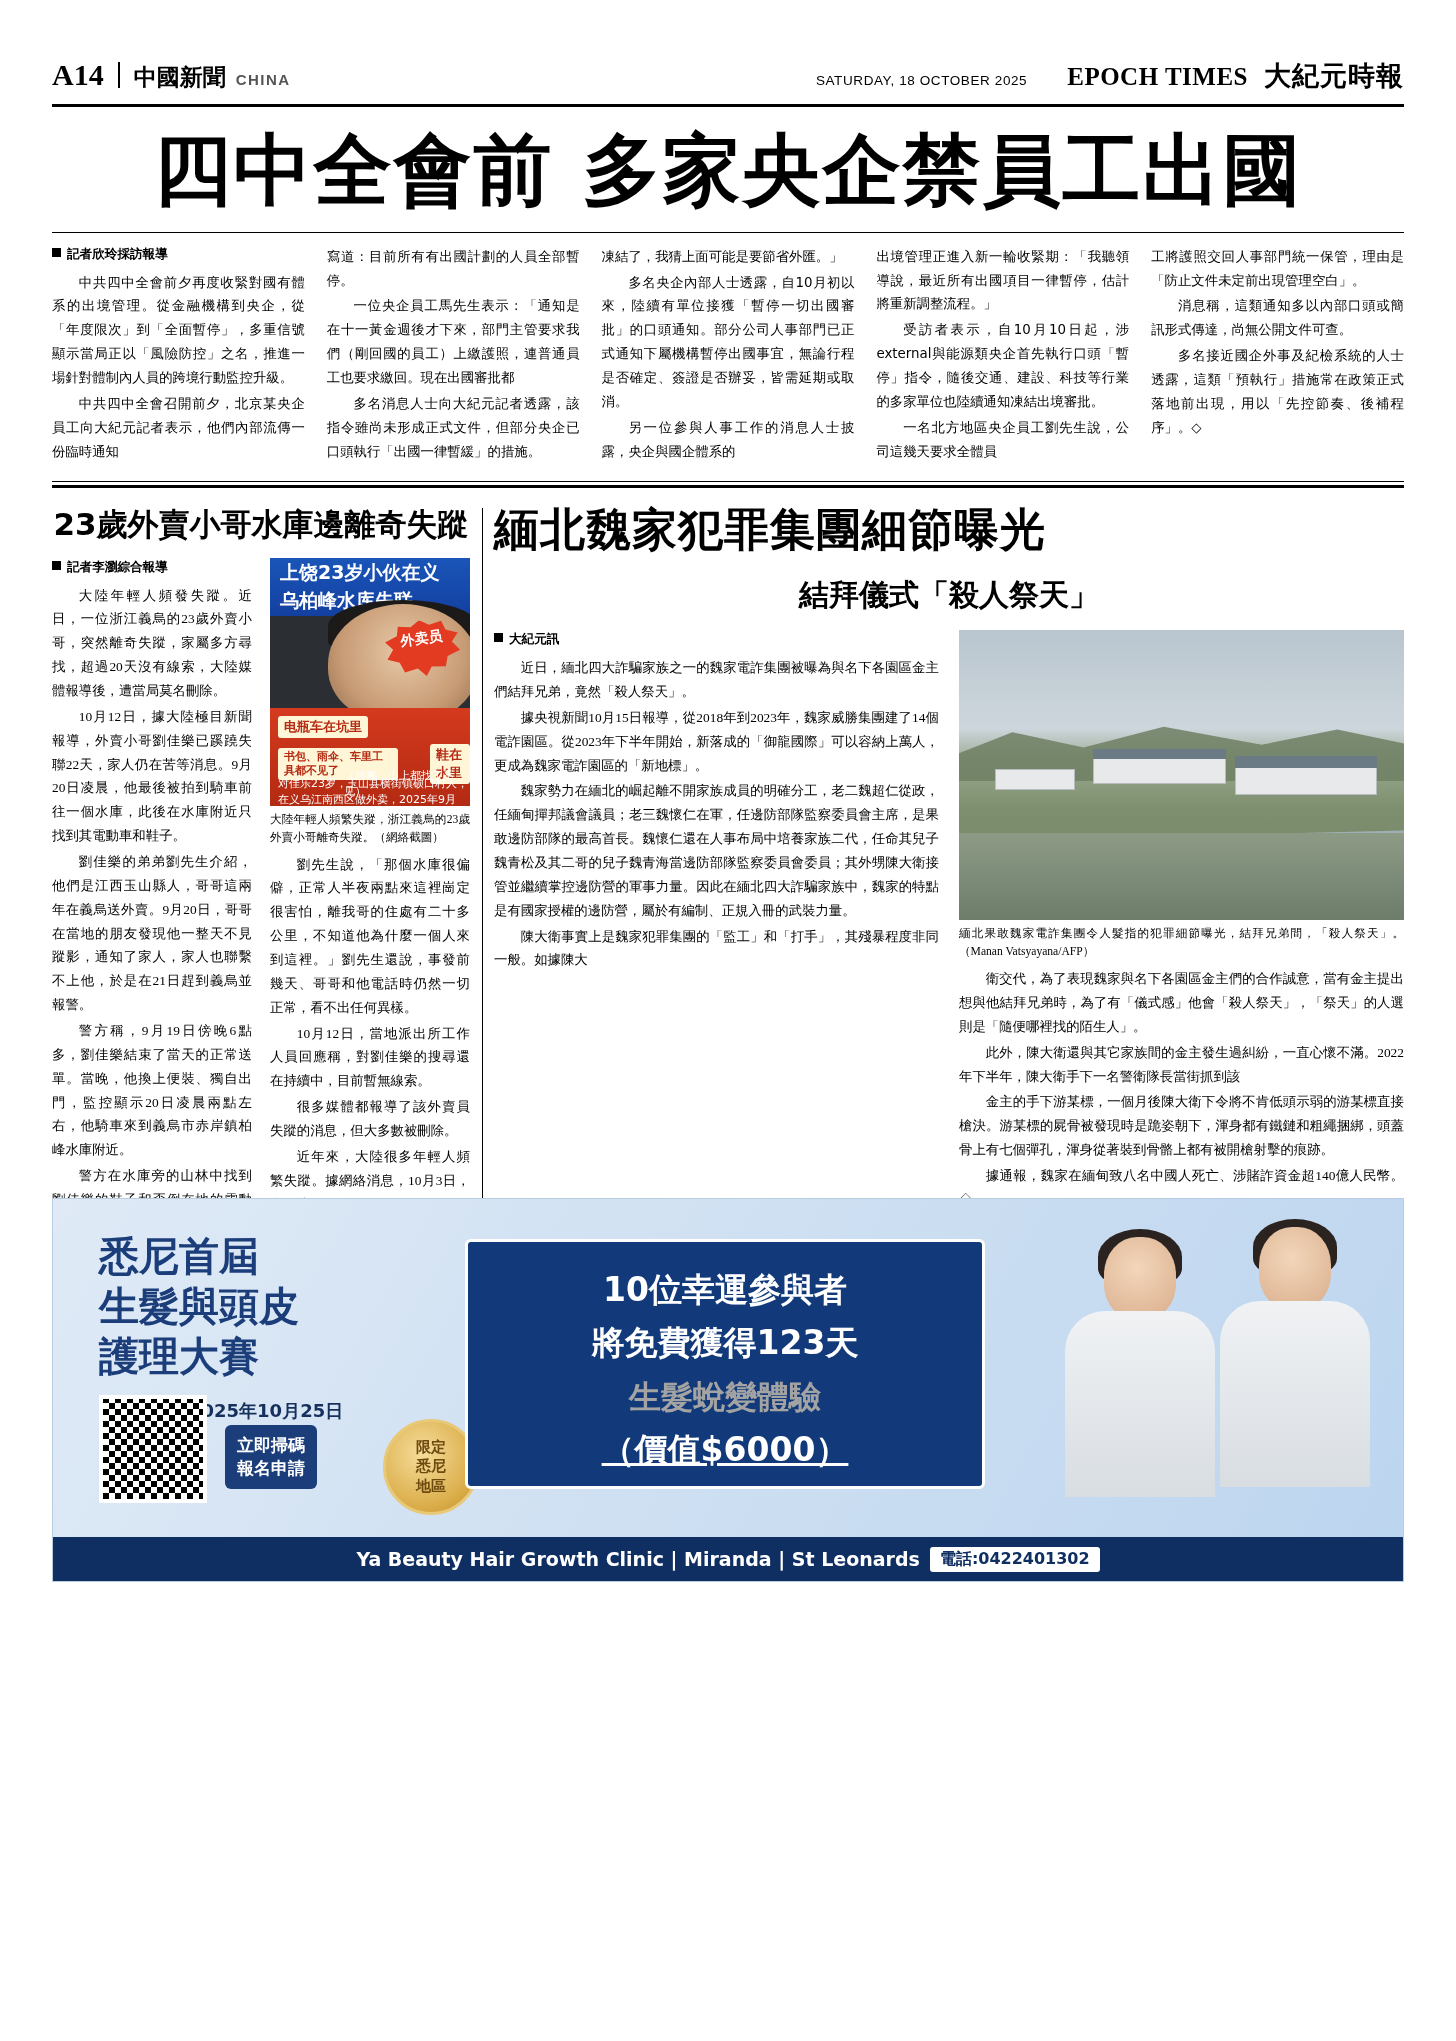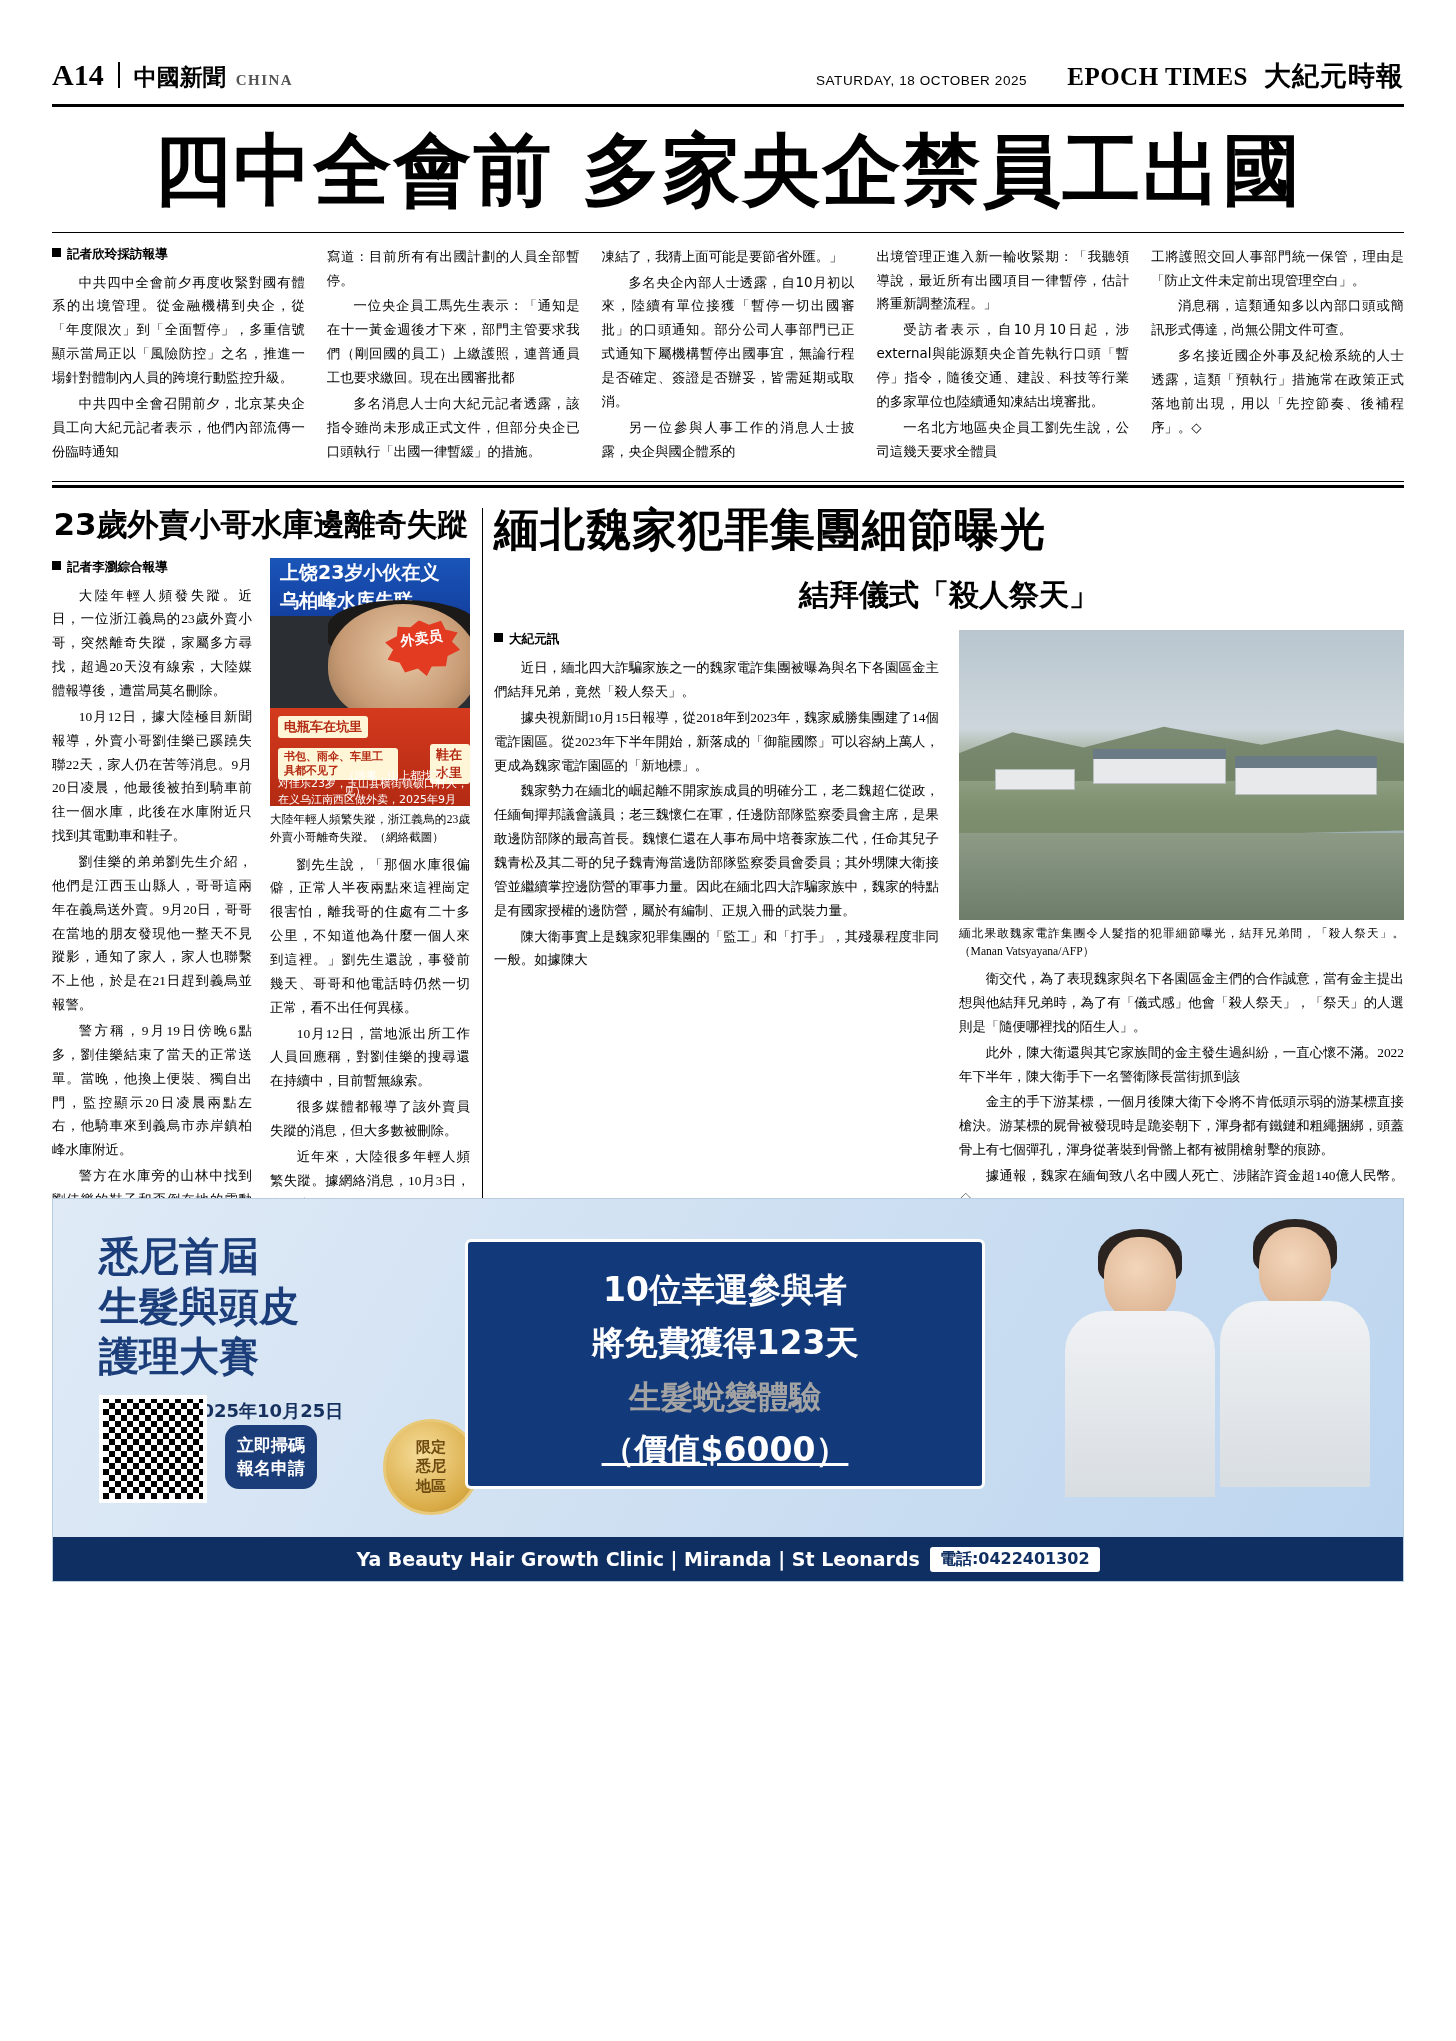--- a/index.html
+++ b/index.html
@@ -41,21 +41,21 @@
     position: relative;
     top: 3px;
   }
   .section-cn {
     font-family: "DejaVu Sans", sans-serif;
     font-size: 23px;
     font-weight: bold;
     margin-right: 10px;
   }
   .section-en {
-    font-family: Liberation Serif, serif;
+    font-family: Liberation Sans, sans-serif;
     font-size: 15px;
     font-weight: bold;
     letter-spacing: 1.5px;
     color: #555;
   }
   .masthead-spacer { flex: 1; }
   .date-line {
     font-family: "Liberation Sans", sans-serif;
     font-size: 13.5px;
     letter-spacing: 0.6px;
@@ -329,21 +329,21 @@
   }
   .ad-scan {
     position: absolute; left: 172px; bottom: 92px;
     background: #1b3d7a;
     color: #fff;
     font-family: "DejaVu Sans", sans-serif;
     font-weight: bold;
     font-size: 17px;
     line-height: 1.35;
     padding: 9px 12px;
-    border-radius: 14px;
+    border-radius: 6px;
     text-align: right;
   }
   .ad-seal {
     position: absolute; left: 330px; bottom: 66px;
     width: 96px; height: 96px;
     border-radius: 50%;
     background: radial-gradient(circle at 40% 35%, #f6dd9a, #d9ab46 70%, #b9862a 100%);
     border: 3px solid #e8c979;
     color: #6d4a10;
     font-family: "DejaVu Sans", sans-serif;

